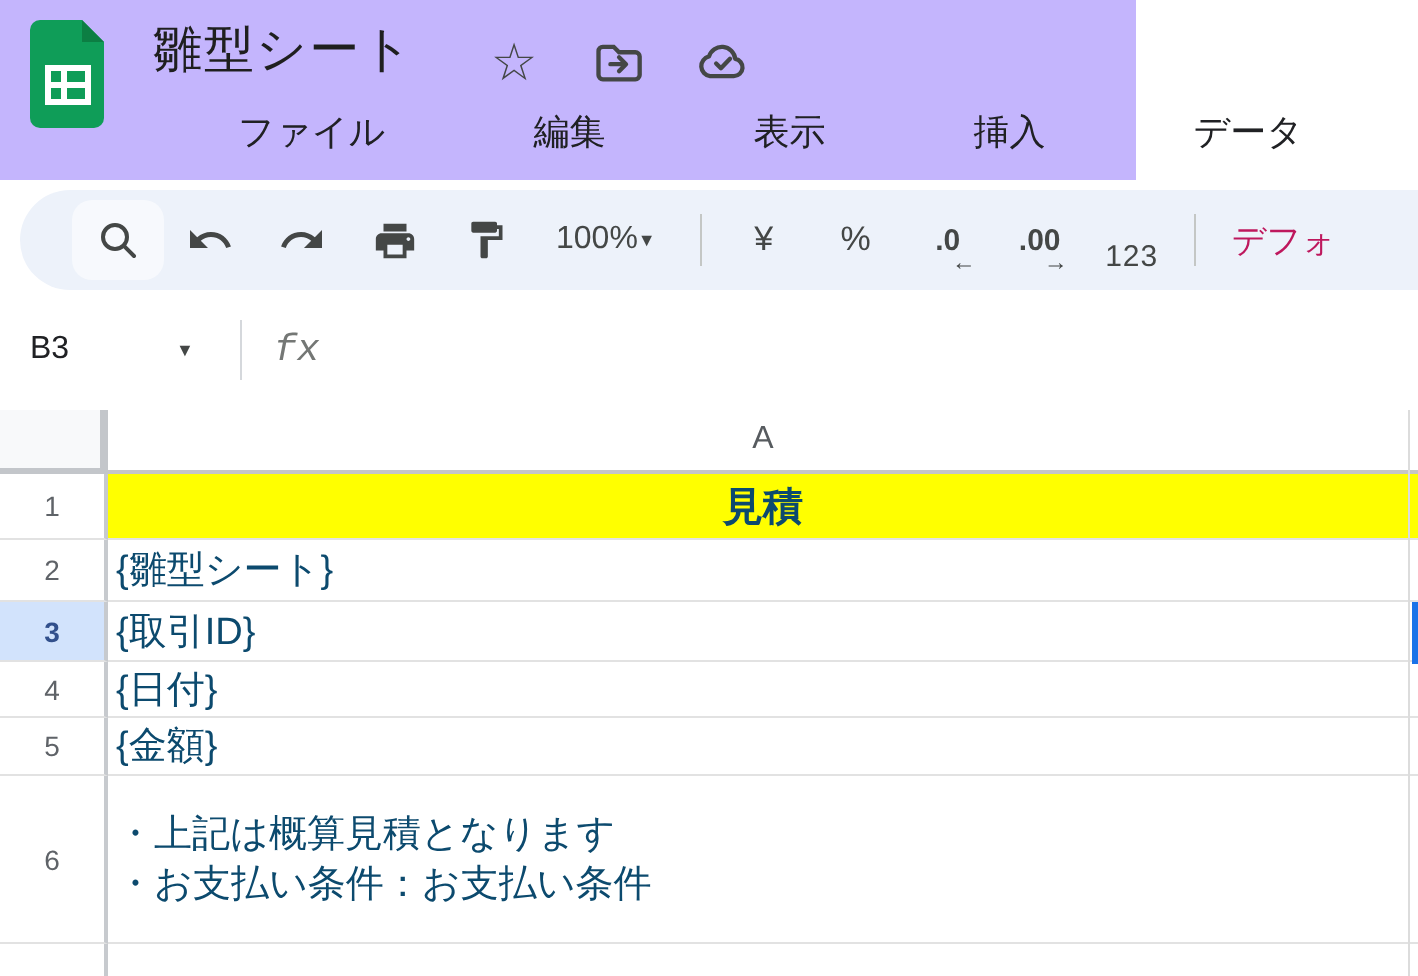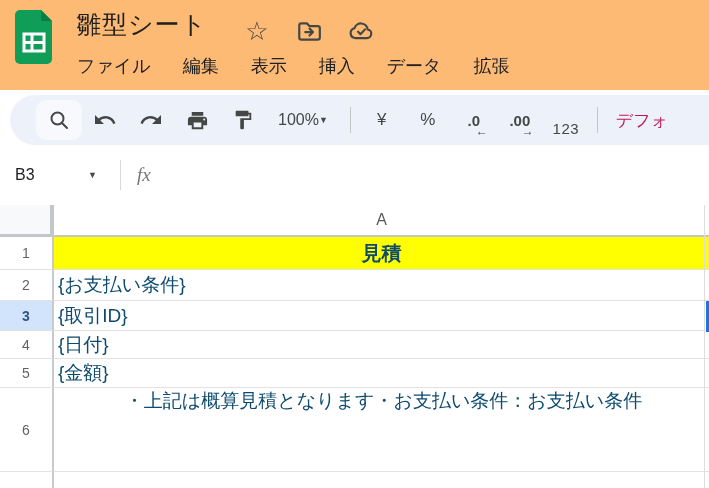--- a/index.html
+++ b/index.html
@@ -1,28 +1,28 @@
 <!DOCTYPE html>
 <html><head>
 <meta charset="utf-8">
 <style>
   * { margin:0; padding:0; box-sizing:border-box; }
   html,body { width:709px; height:488px; overflow:hidden; background:#fff;
     font-family:"Liberation Sans", sans-serif; }
   .app { position:relative; width:709px; height:488px; background:#fff; overflow:hidden; }
 
   
-  .titlebar { position:absolute; top:0; left:0; width:709px; height:90px; background:#fdba74; }
+  .titlebar { position:absolute; top:0; left:0; width:568px; height:90px; background:#c4b5fd; }
   .logo { position:absolute; left:15px; top:9px; }
   .doc-title { position:absolute; left:76px; top:8px; font-size:25px; color:#1f1f1f; letter-spacing:1px; white-space:nowrap; }
   .title-icons { position:absolute; left:238px; top:14px; display:flex; align-items:center; gap:14px; color:#444746; }
   .t-icon { width:38px; height:34px; display:flex; align-items:center; justify-content:center; }
   .star-glyph { font-size:26px; line-height:1; color:#444746; }
   .menubar { position:absolute; left:76px; top:52px; display:flex; gap:30px; font-size:18px; color:#202124; white-space:nowrap; }
-  .menu-item { padding:2px 1px; cursor:default; }
+  .menu-item { padding:2px 1px; cursor:default;margin-left:42px; }
 
   
   .toolbar { position:absolute; top:95px; left:10px; width:710px; height:50px;
     background:#edf2fa; border-radius:25px 0 0 25px; display:flex; align-items:center; padding-left:26px; }
   .tb-btn { width:46px; height:40px; display:flex; align-items:center; justify-content:center; border-radius:6px; color:#444746; }
   .tb-btn.search-hl { background:rgba(255,255,255,.55); border-radius:10px; }
   .tb-zoom { display:flex; align-items:center; padding:0 14px 0 12px; color:#444746; font-size:16px; }
   .caret { font-size:9px; color:#444746; }
   .tb-div { width:1px; height:26px; background:#c4c7c5; margin:0 8px; }
   .tb-txt { font-size:17px; color:#444746; }
@@ -31,21 +31,21 @@
   .dec-arrow { position:absolute; font-weight:400; font-size:12px; bottom:2px; right:9px; }
   .tb-123 { font-size:15px; letter-spacing:.5px; font-weight:400;margin-top:16px; }
   .tb-font { font-size:17px; color:#be185d; margin-left:10px; white-space:nowrap; }
 
   
   .formulabar { position:absolute; top:150px; left:0; width:584px; height:50px; background:#fff;
     display:flex; align-items:center; }
   .cellref { width:88px; padding-left:15px; font-size:16px; color:#202124; }
   .fb-caret { font-size:9px; color:#444746; width:28px; }
   .fb-div { width:1px; height:30px; background:#d5d8dc; margin:0 8px 0 4px; }
-  .fx { font-family:Liberation Serif, serif; font-style:italic; font-size:19px; color:#747775; margin-left:8px; }
+  .fx { font-family:Liberation Mono, monospace; font-style:italic; font-size:19px; color:#747775; margin-left:8px; }
 
   
   .grid { position:absolute; top:205px; left:0; width:709px; height:283px; background:#fff; }
   .colheaders { position:absolute; top:0; left:0; width:709px; height:32px; display:flex; }
   .corner { width:54px; height:32px; background:#f8f9fa; border-right:4px solid #c3c6ca; border-bottom:3px solid #c3c6ca; }
   .colA { flex:1; height:32px; background:#fff; border-bottom:2px solid #c6c6c6; display:flex;
     align-items:center; justify-content:center; font-size:16px; color:#575b5f; }
   .row { position:absolute; left:0; width:709px; display:flex; }
   .rowhead { width:54px; background:#fff; border-right:2px solid #c7cace; border-bottom:1px solid #e2e2e2;
     display:flex; align-items:center; justify-content:center; font-size:14px; color:#5f6368; }
@@ -54,21 +54,21 @@
   .r1 { top:32px; height:33px; }
   .r2 { top:65px; height:31px; }
   .r3 { top:96px; height:30px; }
   .r4 { top:126px; height:28px; }
   .r5 { top:154px; height:29px; }
   .r6 { top:183px; height:84px; }
   .r7 { top:267px; height:16px; }
   .r7 .rowhead, .r7 .cell { border-bottom:none; }
   .cell-title { background:#ffff00; justify-content:center; font-weight:700; font-size:20px; padding-left:0; }
   .rowhead-selected { background:#d2e3fc; color:#32508c; font-weight:700; }
-  .cell-multi { flex-direction:row; align-items:flex-start; justify-content:center; line-height:25px; }
+  .cell-multi { flex-direction:column; align-items:flex-start; justify-content:center; line-height:25px; }
   .v-gridline { position:absolute; left:704px; top:0; width:1px; height:283px; background:#dcdcdc; }
   .b3-left-border { position:absolute; left:706px; top:96px; width:3px; height:31px; background:#1a73e8; }
 </style>
 </head>
 <body>
 
 <div class="app">
 
   <div class="titlebar">
     <div class="logo">
@@ -174,21 +174,21 @@
       <div class="corner"></div>
       <div class="colA">A</div>
     </div>
 
     <div class="row r1">
       <div class="rowhead">1</div>
       <div class="cell cell-title">見積</div>
     </div>
     <div class="row r2">
       <div class="rowhead">2</div>
-      <div class="cell">{お支払い条件}</div>
+      <div class="cell">{雛型シート}</div>
     </div>
     <div class="row r3">
       <div class="rowhead rowhead-selected">3</div>
       <div class="cell">{取引ID}</div>
     </div>
     <div class="row r4">
       <div class="rowhead">4</div>
       <div class="cell">{日付}</div>
     </div>
     <div class="row r5">

